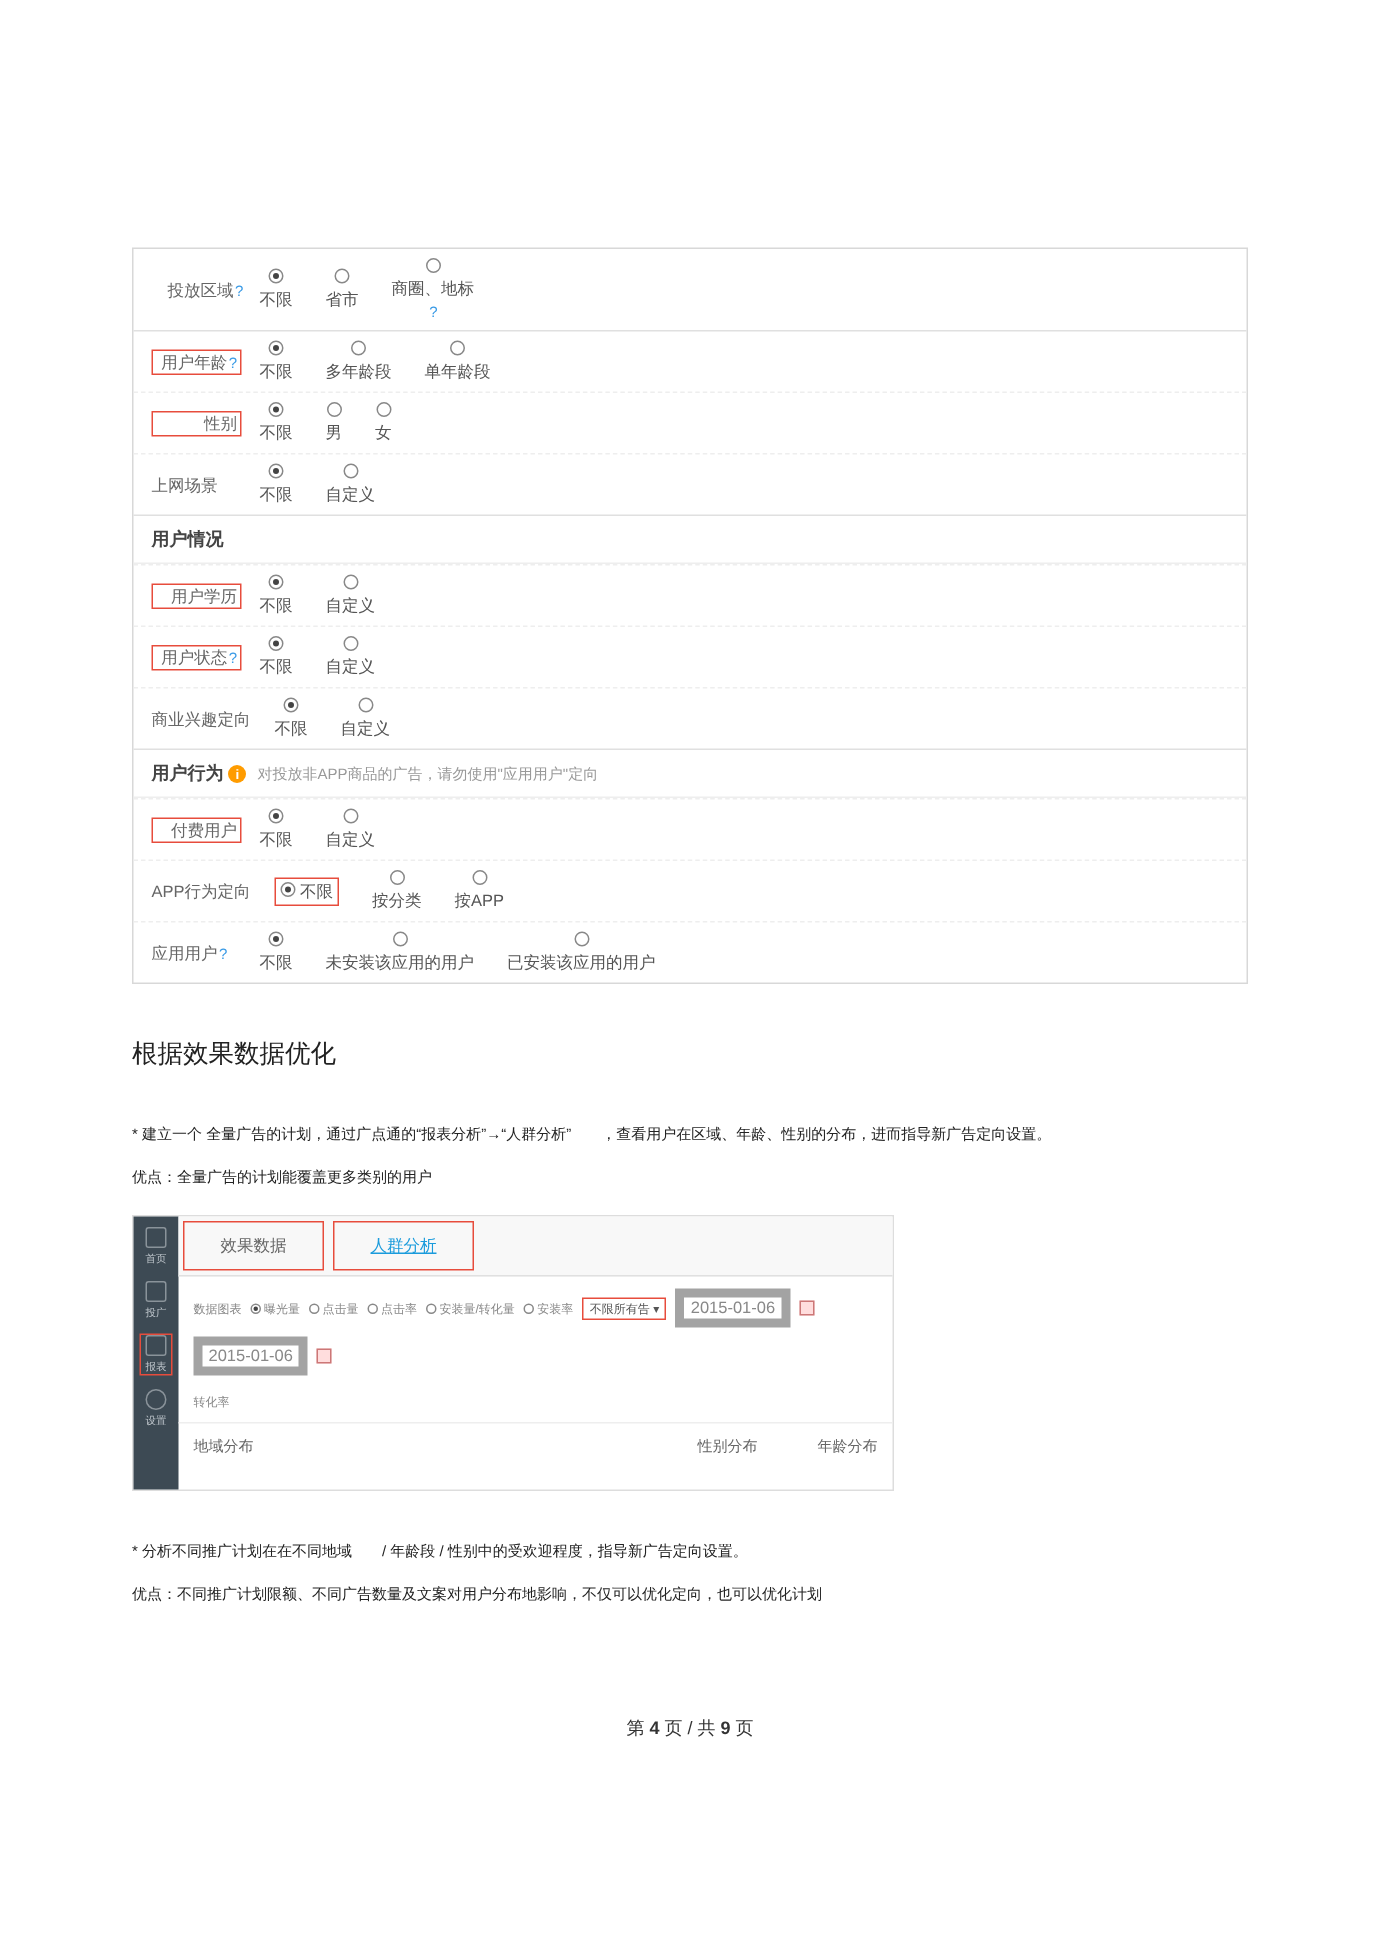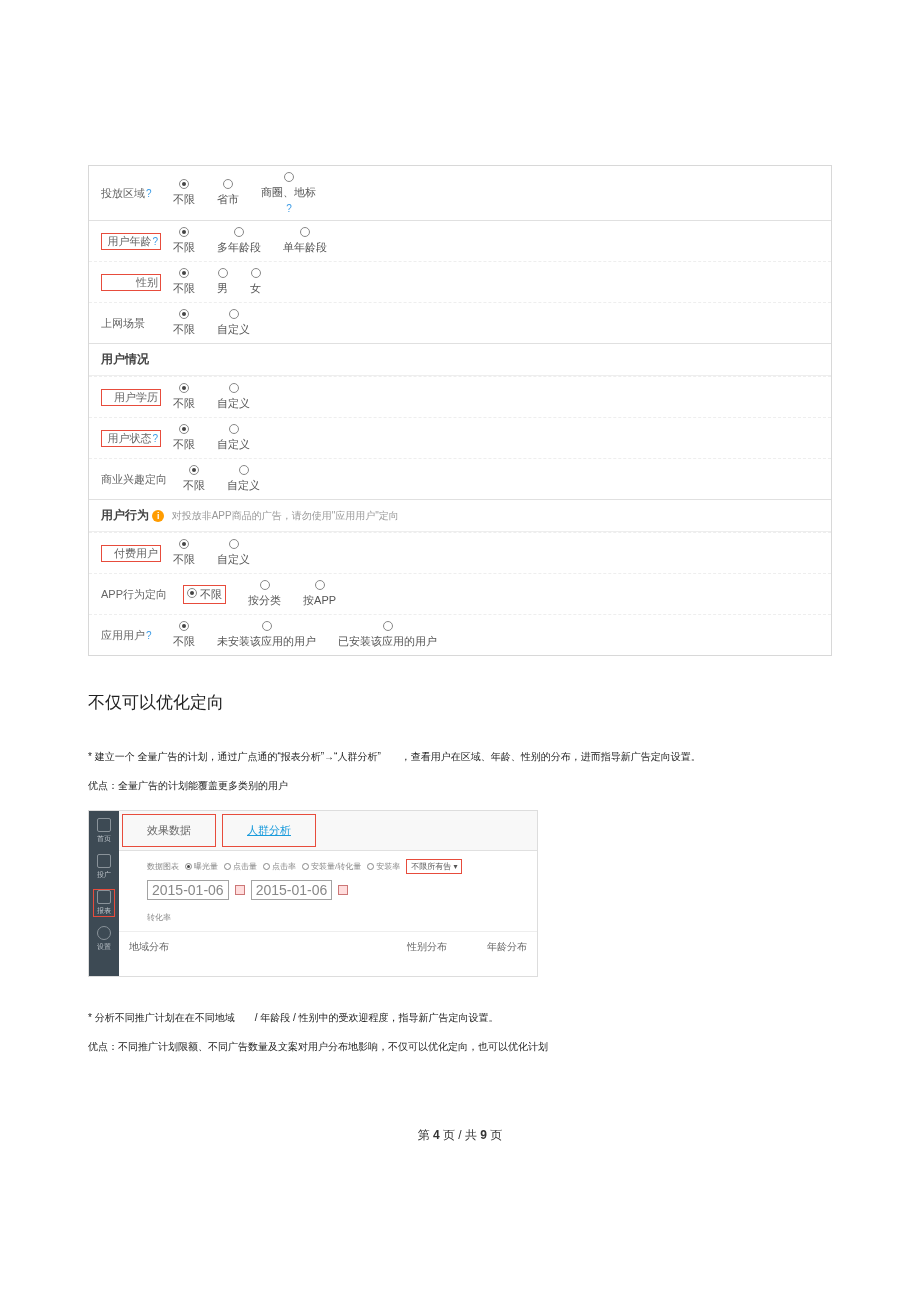--- a/index.html
+++ b/index.html
@@ -47,21 +47,21 @@
       text-align: center;
       line-height: 12px;
       vertical-align: middle;
     }
     .row {
       display: flex;
       align-items: center;
       padding: 6px 12px;
       border-top: 1px dashed #eee;
     }
-    .row:first-child { border-top: none; }
+    .row:first-child { border-top: none; text-align: center; }
     .row-label {
       width: 72px;
       font-size: 11px;
       color: #666;
     }
     .row-label.boxed {
       border: 1px solid #e74c3c;
       padding: 0 2px;
       width: 60px;
       text-align: right;
@@ -113,21 +113,21 @@
       font-size: 10px;
       color: #222;
       line-height: 2.6;
       margin-bottom: 6px;
     }
     .para.tight { line-height: 2.0; margin-bottom:14px; }
     
     
     .fig2 {
       margin: 4px 0 28px 0;
-      width: 450px;
+      width: 508px;
       border: 1px solid #ddd;
       display: flex;
       font-size: 9px;
       background: #fff;
     }
     .fig2-side {
       width: 30px;
       background: #3d4a54;
       display: flex;
       flex-direction: column;
@@ -160,21 +160,21 @@
     }
     .fig2-tab {
       padding: 8px 24px;
       font-size: 11px;
       color: #666;
       border: 1px solid #e74c3c;
       margin: 3px 3px;
     }
     .fig2-tab.active { color: #1a9bdc; text-decoration: underline; }
     .fig2-ctrl {
-      padding: 8px 28px;
+      padding: 8px 10px;
       display: flex;
       flex-wrap: wrap;
       align-items: center;
       gap: 6px;
       font-size: 8px;
       color: #888;
       border-bottom: 1px solid #eee;
     }
     .mini-radio {
       display:inline-block; width:7px; height:7px;
@@ -185,23 +185,23 @@
       content:""; position:absolute; top:1px; left:1px;
       width:3px; height:3px; border-radius:50%; background:#444;
     }
     .dropdown {
       border:1px solid #e74c3c;
       padding: 1px 4px;
       font-size: 8px;
       color: #555;
     }
     .date {
-      border:1px solid #a3a3a3;
+      border:6px solid #a3a3a3;
       padding: 1px 4px;
-      font-size: 14px;
+      font-size: 11px;
       color: #888;
     }
     .cal-ico {
       display:inline-block; width:10px; height:10px;
       border:1px solid #c77; background:#fdd;
       vertical-align:middle;
     }
     .fig2-cols {
       display: flex;
       padding: 8px 10px 22px 10px;
@@ -388,21 +388,21 @@
           </span>
         <span class="radio-opt">
             <span class="radio"></span>
             <span>已安装该应用的用户</span>
           </span>
       </span>
     </div>
   </div>
 </div>
 
-<div class="h2">不仅可以优化定向</div>
+<div class="h2">根据效果数据优化</div>
 <div class="para">*  建立一个 全量广告的计划，通过广点通的“报表分析”→“人群分析”　　，查看用户在区域、年龄、性别的分布，进而指导新广告定向设置。</div>
 <div class="para tight">优点：全量广告的计划能覆盖更多类别的用户</div>
 
 <div class="fig2">
   <div class="fig2-side">
     <div class="side-item">
         <span class="side-ico"></span>
         <span>首页</span>
       </div>
     <div class="side-item">

